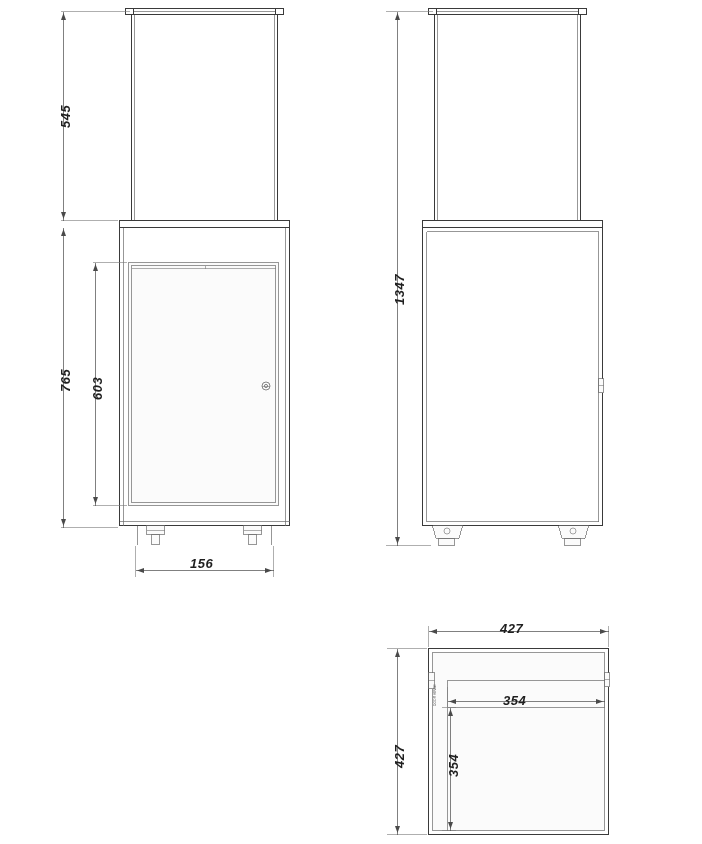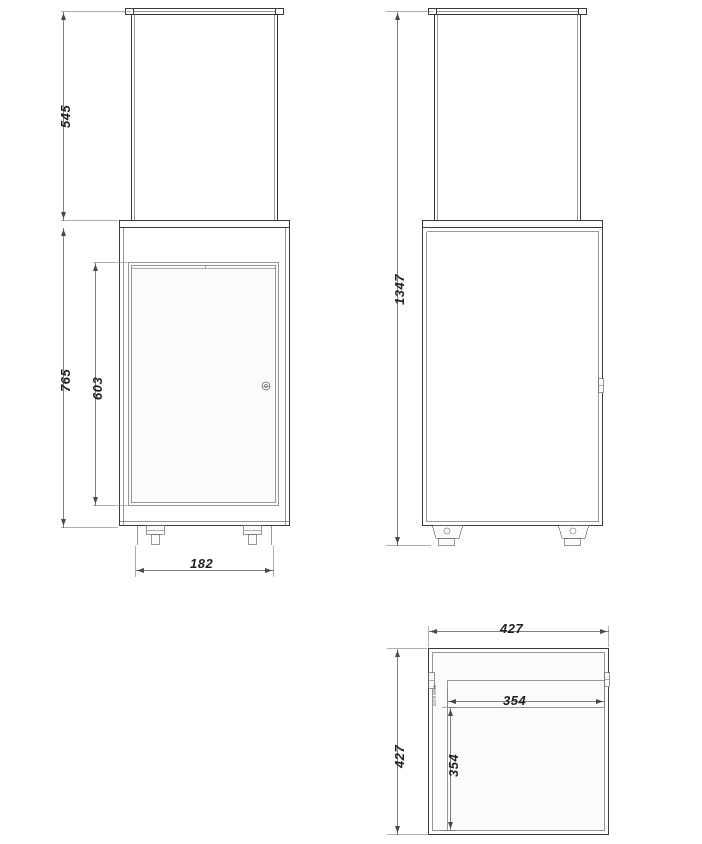--- a/index.html
+++ b/index.html
@@ -242,21 +242,21 @@
     </g>
 
   </svg>
 
   <div class="dimtext vert" style="left:58px; top:128px;">545</div>
 
   <div class="dimtext vert" style="left:58px; top:392px;">765</div>
 
   <div class="dimtext vert" style="left:90px; top:400px;">603</div>
 
-  <div class="dimtext" style="left:190px; top:556px;">182</div>
+  <div class="dimtext" style="left:190px; top:556px;">156</div>
 
   <div class="dimtext vert" style="left:392px; top:305px;">1347</div>
 
   <div class="dimtext" style="left:500px; top:621px;">427</div>
 
   <div class="dimtext vert" style="left:392px; top:768px;">427</div>
 
   <div class="dimtext" style="left:503px; top:693px;">354</div>
 
   <div class="dimtext vert" style="left:446px; top:777px;">354</div>

